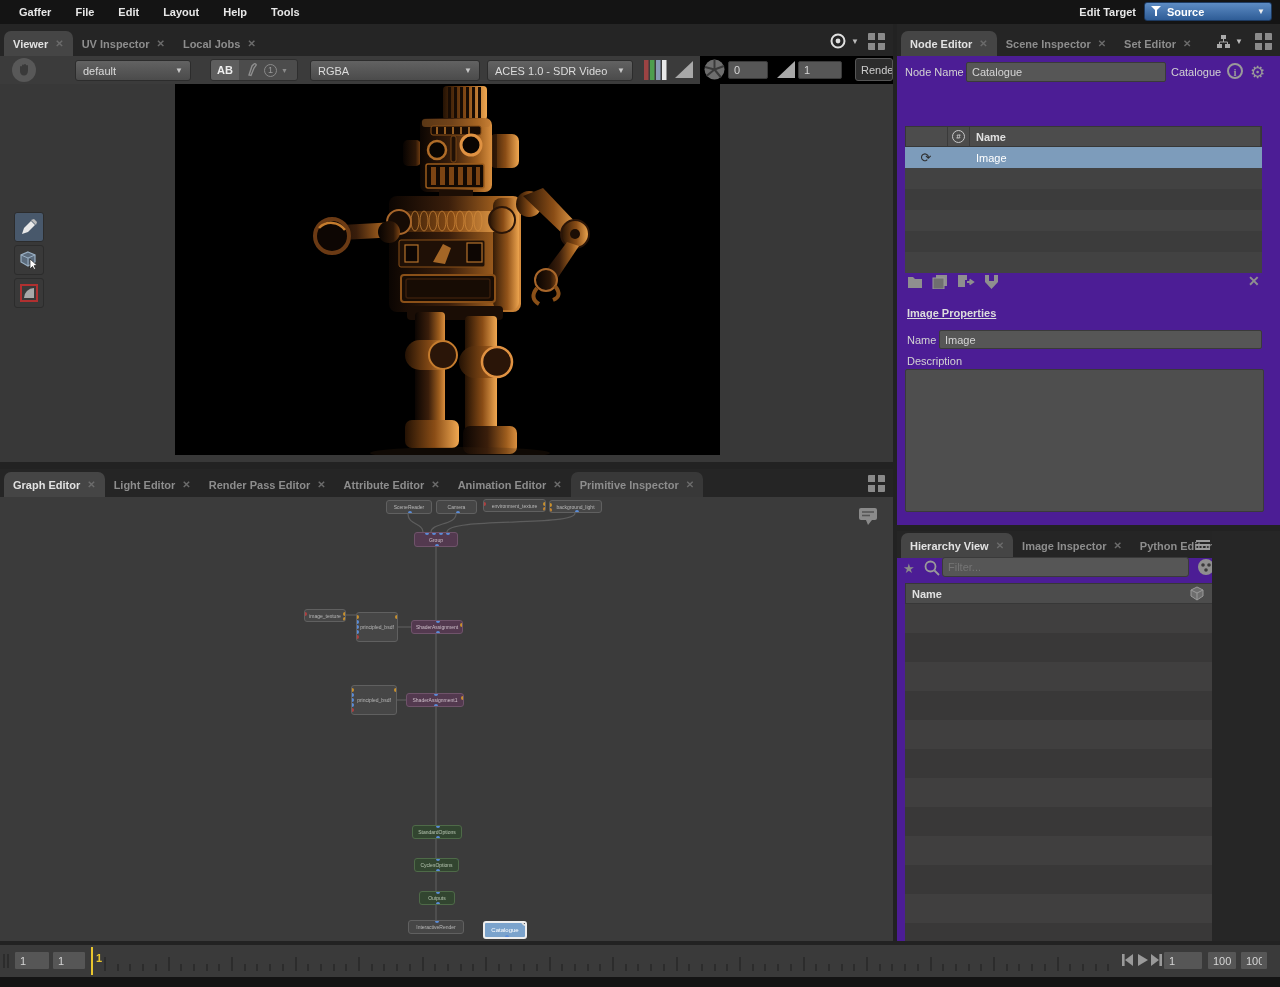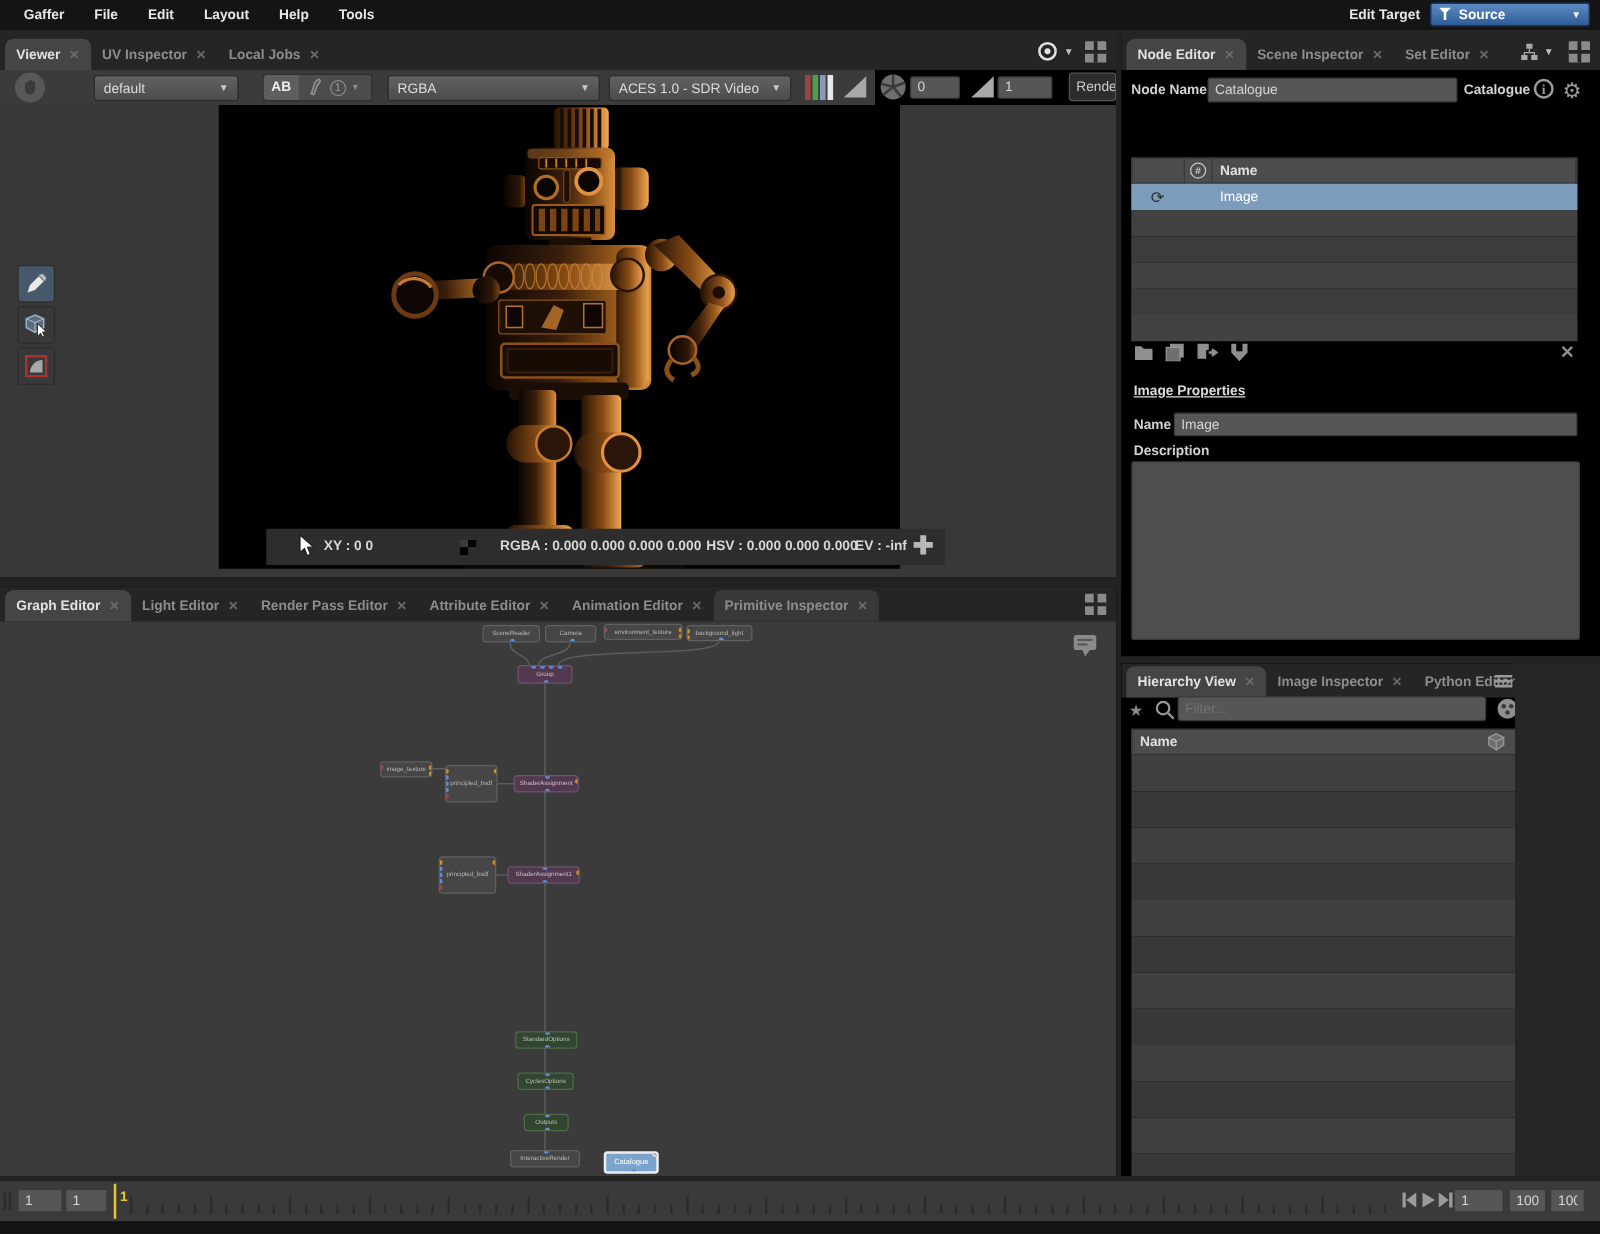--- a/index.html
+++ b/index.html
@@ -25,21 +25,21 @@
   .tab { height:25px; display:flex; align-items:center; padding:0 9px; border-radius:7px 7px 0 0;
          color:#8d8d8d; font-weight:bold; gap:7px; }
   .tab.active { background:#454545; color:#e2e2e2; }
   .tab .x { color:#6b6b6b; font-size:10px; font-weight:bold; }
   .ginput { position:absolute; background:#565656; border:1px solid #3a3a3a; border-radius:2px;
             color:#d5d5d5; font-family:"Liberation Sans",sans-serif; font-size:11px; padding:0 5px; }
   .grid-icon { display:inline-block; width:17px; height:17px;
       background:linear-gradient(#8a8a8a,#8a8a8a); position:relative; border-radius:1px; }
   .grid-icon:after { content:""; position:absolute; left:7px; top:0; width:3px; height:17px; background:#252525; }
   .grid-icon:before { content:""; position:absolute; left:0; top:7px; width:17px; height:3px; background:#252525; }
-  .panel { position:absolute; background:#000000; }
+  .panel { position:absolute; background:#4c1d95; }
 
   
   #viewer-canvas { position:absolute; left:0; top:84px; width:893px; height:378px; background:#383838; }
   #viewer-image { position:absolute; left:175px; top:0; width:545px; height:371px; background:#000; overflow:hidden; }
   #viewer-toolbar { position:absolute; left:0; top:56px; width:893px; height:28px; background:#3b3b3b; }
   #vt-black { position:absolute; left:700px; top:0; width:193px; height:28px; background:#000; }
   .tool-btn { position:absolute; width:30px; height:30px; background:#393939; border:1px solid #2c2c2c;
               border-radius:3px; display:flex; align-items:center; justify-content:center; }
   .tool-btn.sel { background:#48586b; }
   #info-bar { position:absolute; left:213px; top:339px; width:543px; height:29px; background:#2d2d2d; }
@@ -59,21 +59,21 @@
   .g-purple { background:#53394f; border:1px solid #6f536a; color:#cdbfc9; }
   .g-green  { background:#324530; border:1px solid #4e6a48; color:#b7c6b2; }
   .g-selected { background:#7ba3cc; border:2px solid #eeeeee; color:#ffffff; font-size:6px; }
   .gdot { position:absolute; width:4px; height:4px; border-radius:50%; }
   .gbadge { position:absolute; right:-6px; top:-7px; width:10px; height:10px; border:2px solid #e0e0e0;
             background:#111; border-radius:50%; }
   .gbadge div { position:absolute; left:2px; top:2px; width:2px; height:2px; background:#eee; border-radius:50%; }
 
   
   .divider-v { position:absolute; left:893px; top:24px; width:4px; height:917px; background:#222; }
-  .field-label { font-weight:bold; color:#d2d2d2; }
+  .field-label { font-weight:normal; color:#d2d2d2; }
   .subtab { height:23px; display:flex; align-items:center; padding:0 12px; border-radius:6px 6px 0 0;
             color:#8d8d8d; font-weight:bold; }
   .subtab.active { background:#4a4a4a; color:#e2e2e2; }
   #ne-table { position:absolute; left:905px; top:126px; width:357px; }
   .tbl-header { display:flex; height:21px; background:#4c4c4c; border:1px solid #373737; }
   .tbl-header div { border-right:1px solid #3a3a3a; display:flex; align-items:center; padding-left:6px;
                     font-weight:bold; color:#e0e0e0; }
   .tbl-row-sel { display:flex; height:21px; background:#7d9cbb; color:#fff; align-items:center; }
 
   
@@ -316,31 +316,20 @@
           <path d="M11,9 L11,19 L13.5,16.5 L15,19.5 L16.5,18.5 L15,15.7 L18,15.3 Z" fill="#fff" stroke="#222" stroke-width="0.7"></path>
         </svg>
       </div>
       <div class="tool-btn" style="left:14px;top:194px;">
         <svg width="18" height="18" viewBox="0 0 18 18">
           <rect x="1" y="1" width="16" height="16" fill="none" stroke="#b03030" stroke-width="2"></rect>
           <path d="M4,14 A10,10 0 0 1 14,4 L14,14 Z" fill="#a8a8a8"></path>
         </svg>
       </div>
 
-      <div id="info-bar">
-        <svg style="position:absolute;left:25px;top:4px;" width="14" height="20" viewBox="0 0 14 20">
-          <path d="M2,1 L2,15 L5.6,11.8 L7.8,17.5 L10.3,16.4 L8.1,10.9 L12.6,10.5 Z" fill="#fff" stroke="#222" stroke-width="1"></path>
-        </svg>
-        <span style="left:46px;">XY : 0 0</span>
-        <div id="swatch"></div>
-        <span style="left:187px;">RGBA : 0.000 0.000 0.000 0.000</span>
-        <span style="left:352px;">HSV : 0.000 0.000 0.000</span>
-        <span style="left:471px;">EV : -inf</span>
-        <div id="plus-btn">✚</div>
-      </div>
     </div>
   </div>
 
   <div style="position:absolute;left:0;top:462px;width:893px;height:7px;background:#222;"></div>
   <div class="panel" style="left:0;top:469px;width:926px;height:472px;">
     <div class="tabstrip" style="left:0;top:0;width:893px;height:28px;">
       <div class="tab active">
         <span>Graph Editor</span>
           <span class="x">✕</span>
       </div>

